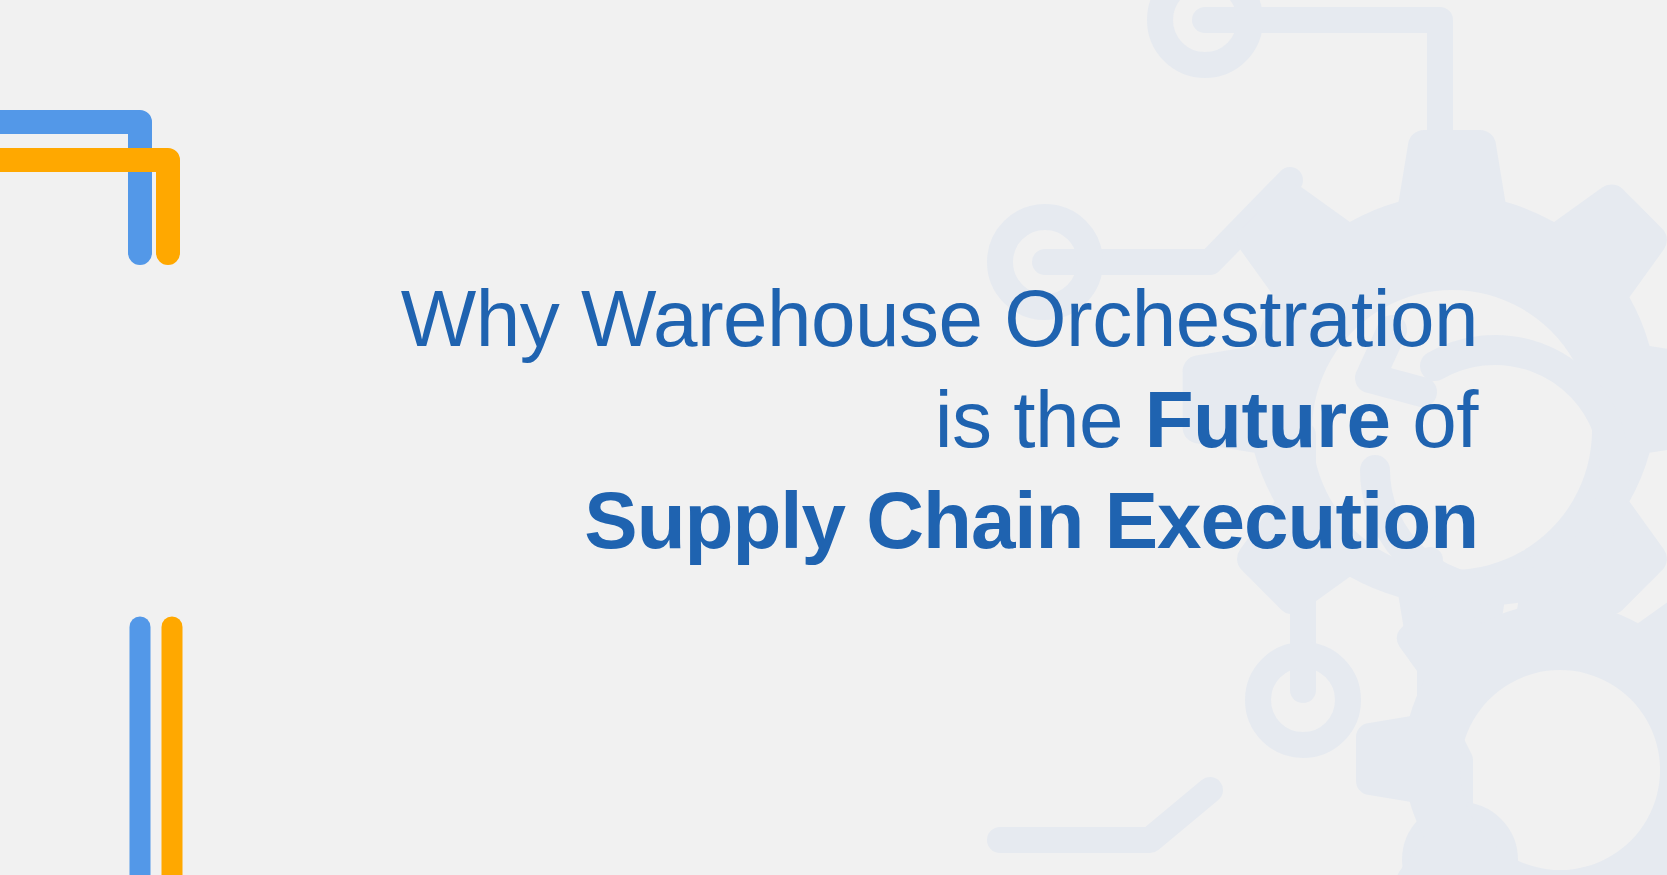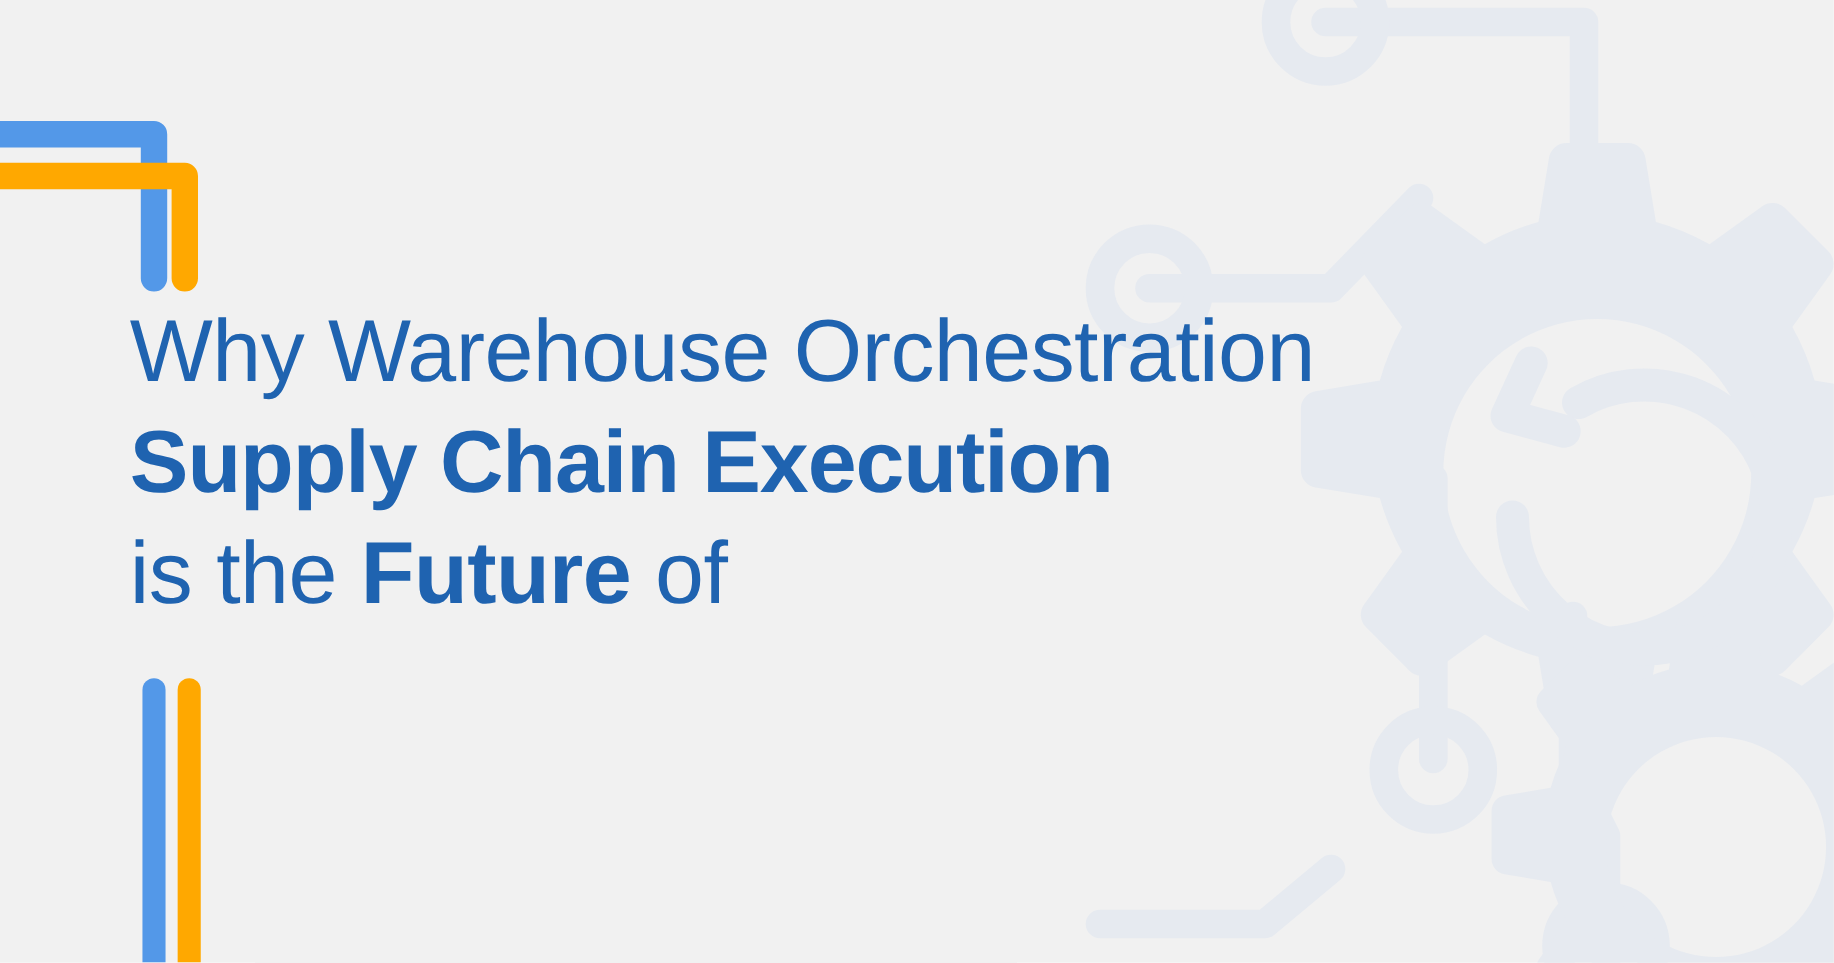--- a/index.html
+++ b/index.html
@@ -59,20 +59,21 @@
     color: #1f63b0;
     font-family: "Liberation Sans", sans-serif;
     font-size: 80px;
     line-height: 101px;
     letter-spacing: -0.5px;
     margin: 0;
   }
   .headline .line {
     display: block;
     white-space: nowrap;
+    text-align: right;
   }
   .headline .light {
     font-weight: 300;
   }
   .headline .bold {
     font-weight: 700;
   }
   .headline .line-3 {
     font-weight: 700;
     letter-spacing: -1px;
@@ -118,24 +119,24 @@
     </g>
   </svg>
 
   <svg class="bracket" viewBox="0 0 260 300" xmlns="http://www.w3.org/2000/svg" aria-hidden="true">
     <path d="M-20 122 H140 V253" fill="none" stroke="#5398e8" stroke-width="24" stroke-linecap="round" stroke-linejoin="round"></path>
     <path d="M-20 160 H168 V253" fill="none" stroke="#ffa800" stroke-width="24" stroke-linecap="round" stroke-linejoin="round"></path>
   </svg>
 
   <h1 class="headline">
     <span class="line line-1 light">Why Warehouse Orchestration</span>
-    <span class="line line-3">Supply Chain Execution</span>
     <span class="line line-2">
       <span class="light">is the </span><span class="bold">Future</span><span class="light"> of</span>
     </span>
+    <span class="line line-3">Supply Chain Execution</span>
   </h1>
 
   <svg class="bottom-bars" viewBox="0 0 260 260" xmlns="http://www.w3.org/2000/svg" aria-hidden="true">
     <path d="M140 12 V280" fill="none" stroke="#5398e8" stroke-width="21" stroke-linecap="round"></path>
     <path d="M172 12 V280" fill="none" stroke="#ffa800" stroke-width="21" stroke-linecap="round"></path>
   </svg>
 
 </div>
 
 </body></html>

